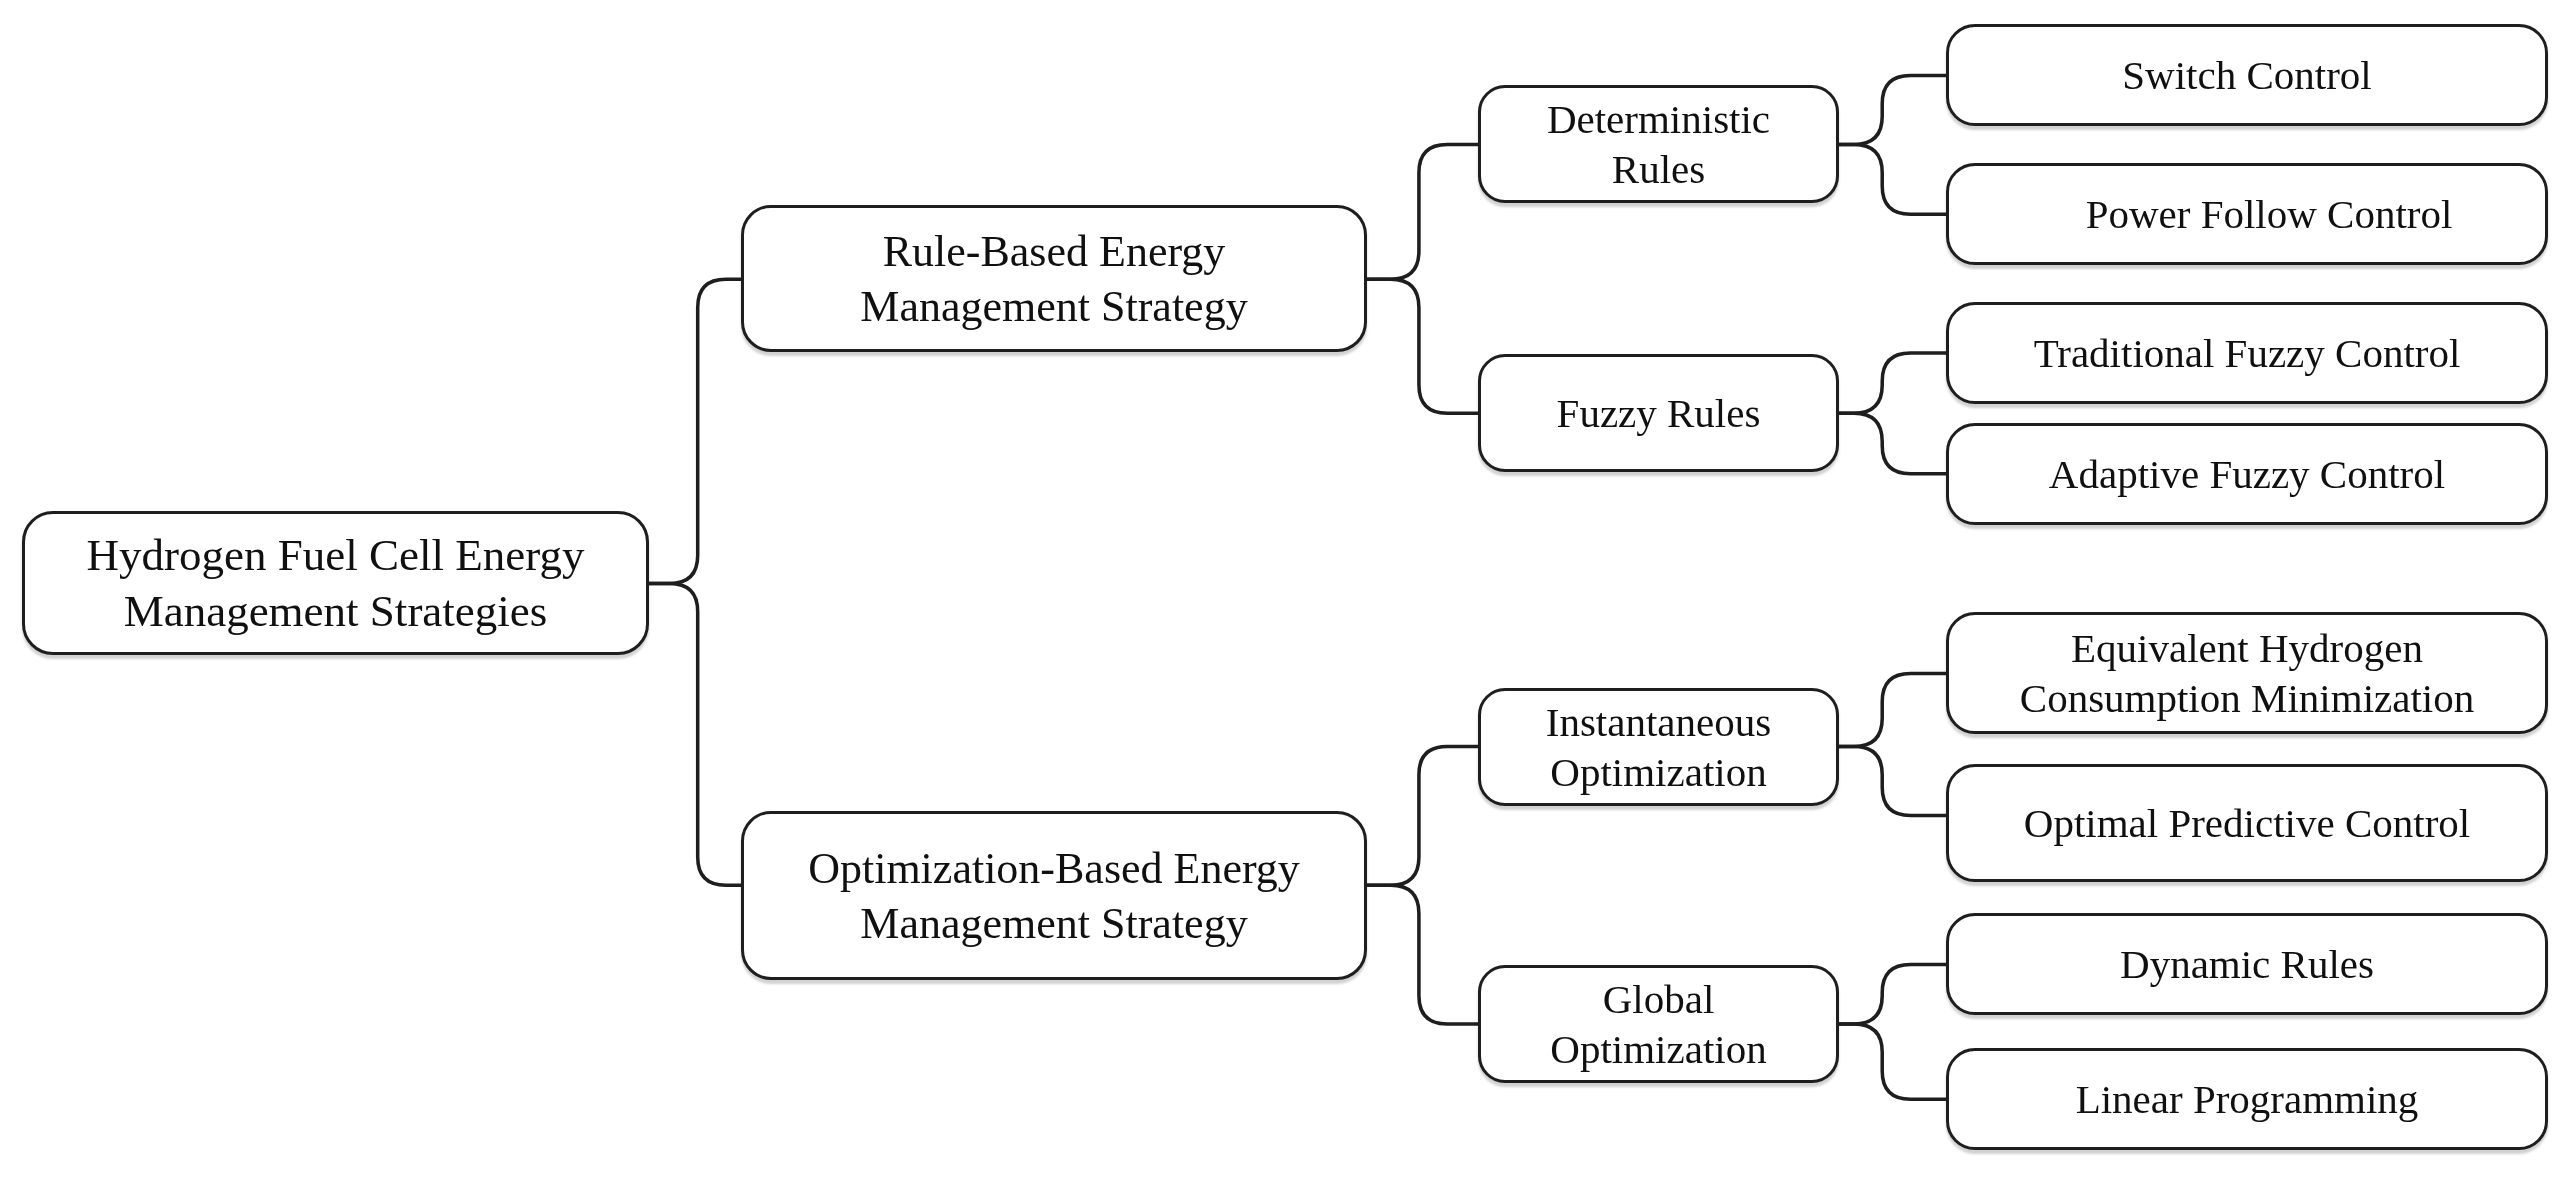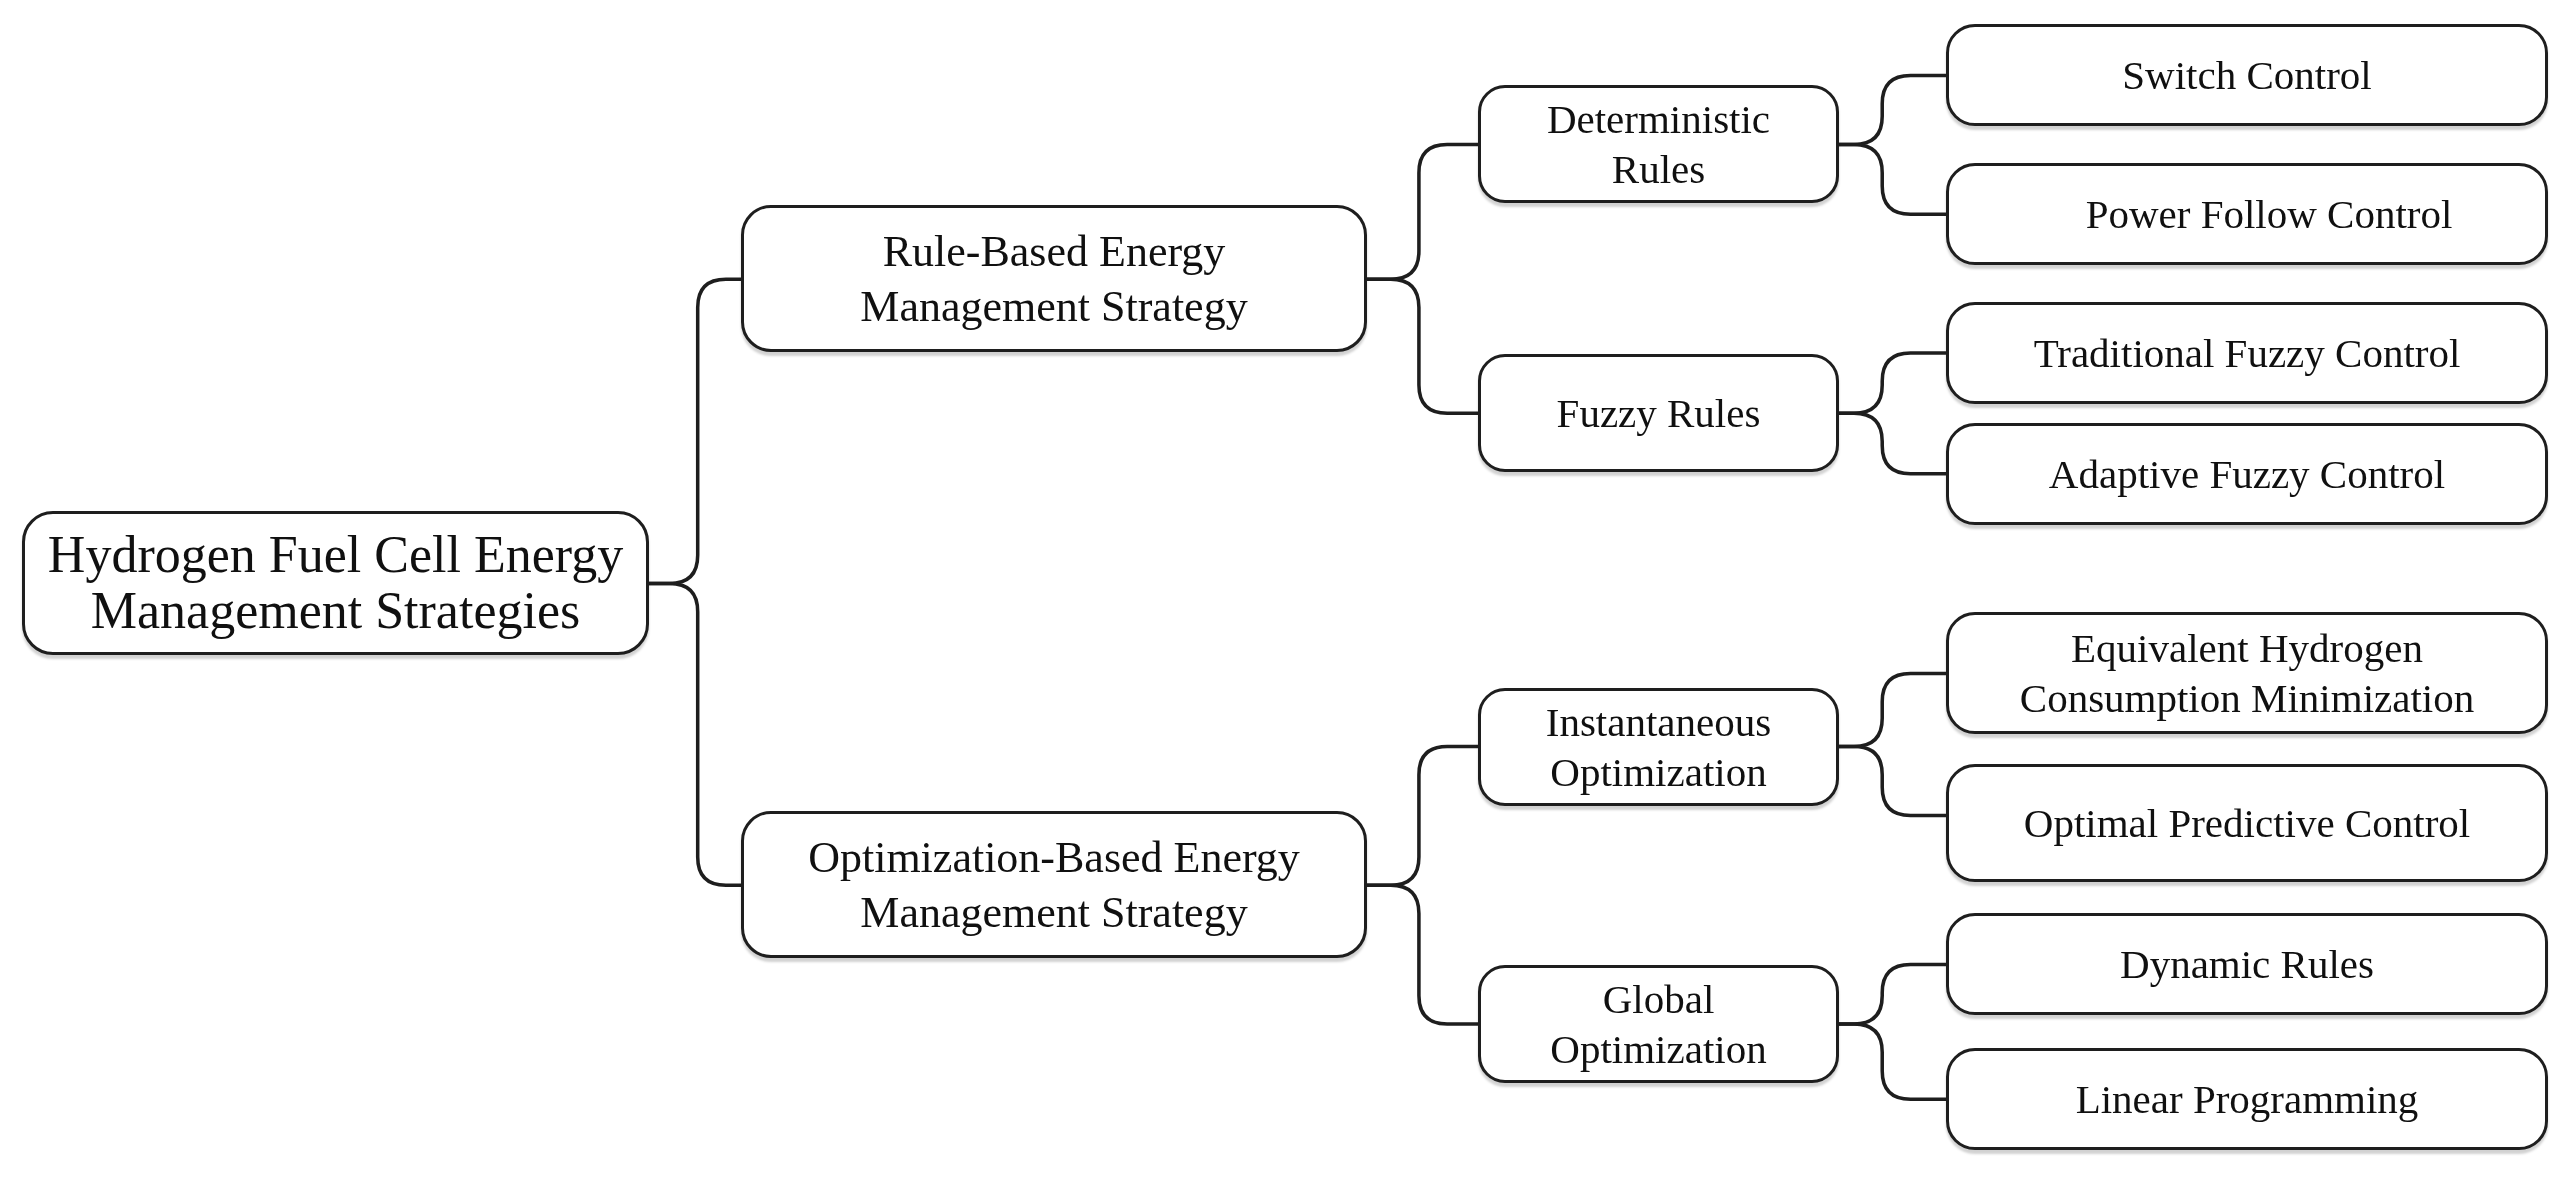--- a/index.html
+++ b/index.html
@@ -37,21 +37,21 @@
     align-items: center;
     justify-content: center;
     text-align: center;
     color: #101010;
     box-shadow: 0 3.1px 2.4px rgba(0,0,0,0.18);
   }
   .node span {
     white-space: pre-line;
     display: block;
   }
-  .lvl1 { border-radius: 31px; font-size: 52px; line-height: 56px; }
+  .lvl1 { border-radius: 31px; font-size: 45px; line-height: 56px; }
   .lvl2 { border-radius: 30px; font-size: 44px; line-height: 55px; }
   .lvl3 { border-radius: 27px; font-size: 41px; line-height: 50px; }
   .lvl4 { border-radius: 29px; font-size: 41px; line-height: 50px; }
 </style>
 </head>
 <body>
 
 <div id="canvas">
 
   <svg id="connector-layer" viewBox="0 0 3286 1515" xmlns="http://www.w3.org/2000/svg">
@@ -74,21 +74,21 @@
   <div class="node lvl1" style="left:22px; top:511px; width:627px; height:144px;">
     <span>Hydrogen Fuel Cell Energy
 Management Strategies</span>
   </div>
 
   <div class="node lvl2" style="left:741px; top:205px; width:626px; height:147px;">
     <span>Rule-Based Energy
 Management Strategy</span>
   </div>
 
-  <div class="node lvl2" style="left:741px; top:811px; width:626px; height:147px;">
+  <div class="node lvl2" style="left:741px; top:811px; width:626px; height:169px;">
     <span>Optimization-Based Energy
 Management Strategy</span>
   </div>
 
   <div class="node lvl3" style="left:1478px; top:85px; width:361px; height:118px;">
     <span>Deterministic
 Rules</span>
   </div>
 
   <div class="node lvl3" style="left:1478px; top:354px; width:361px; height:118px;">

